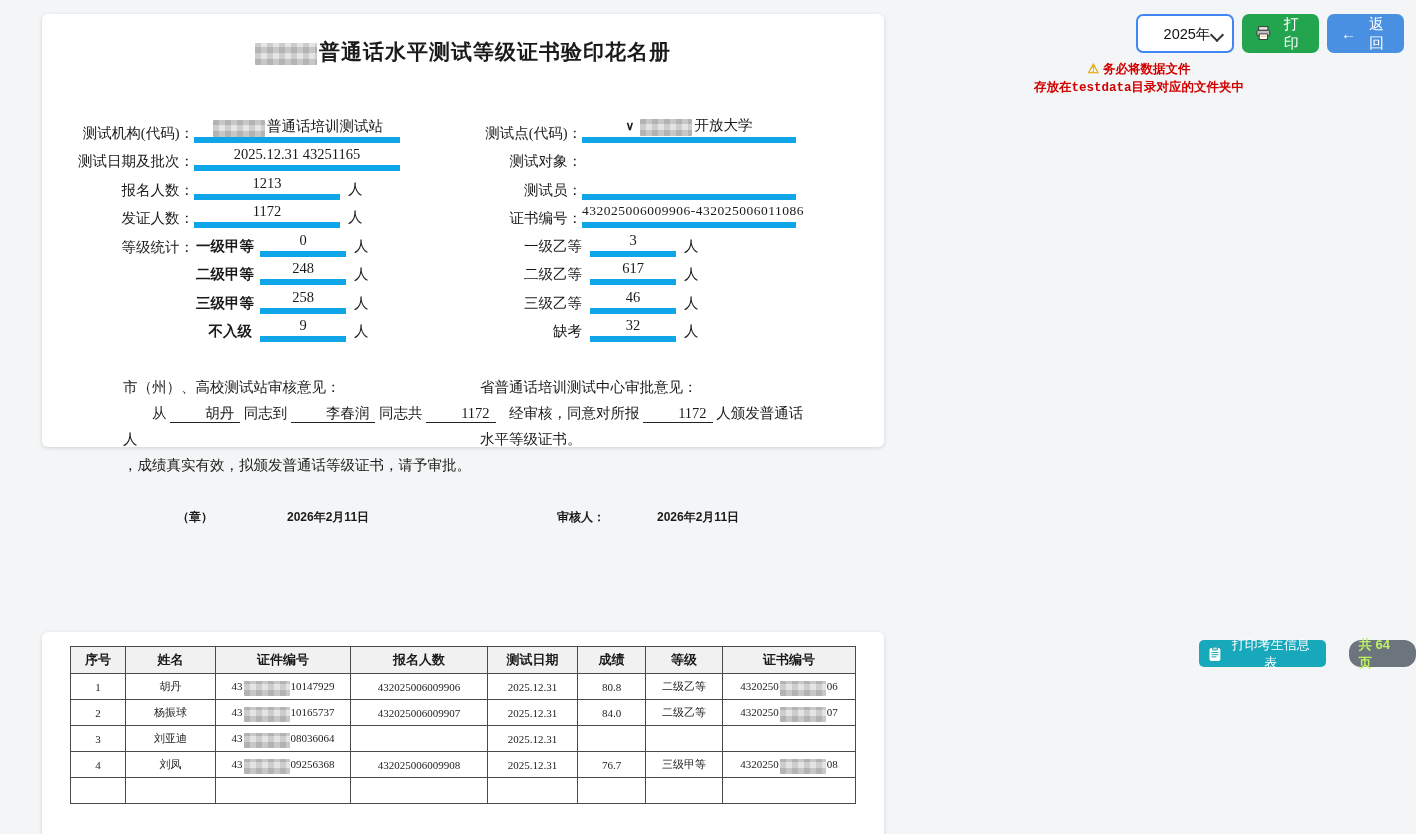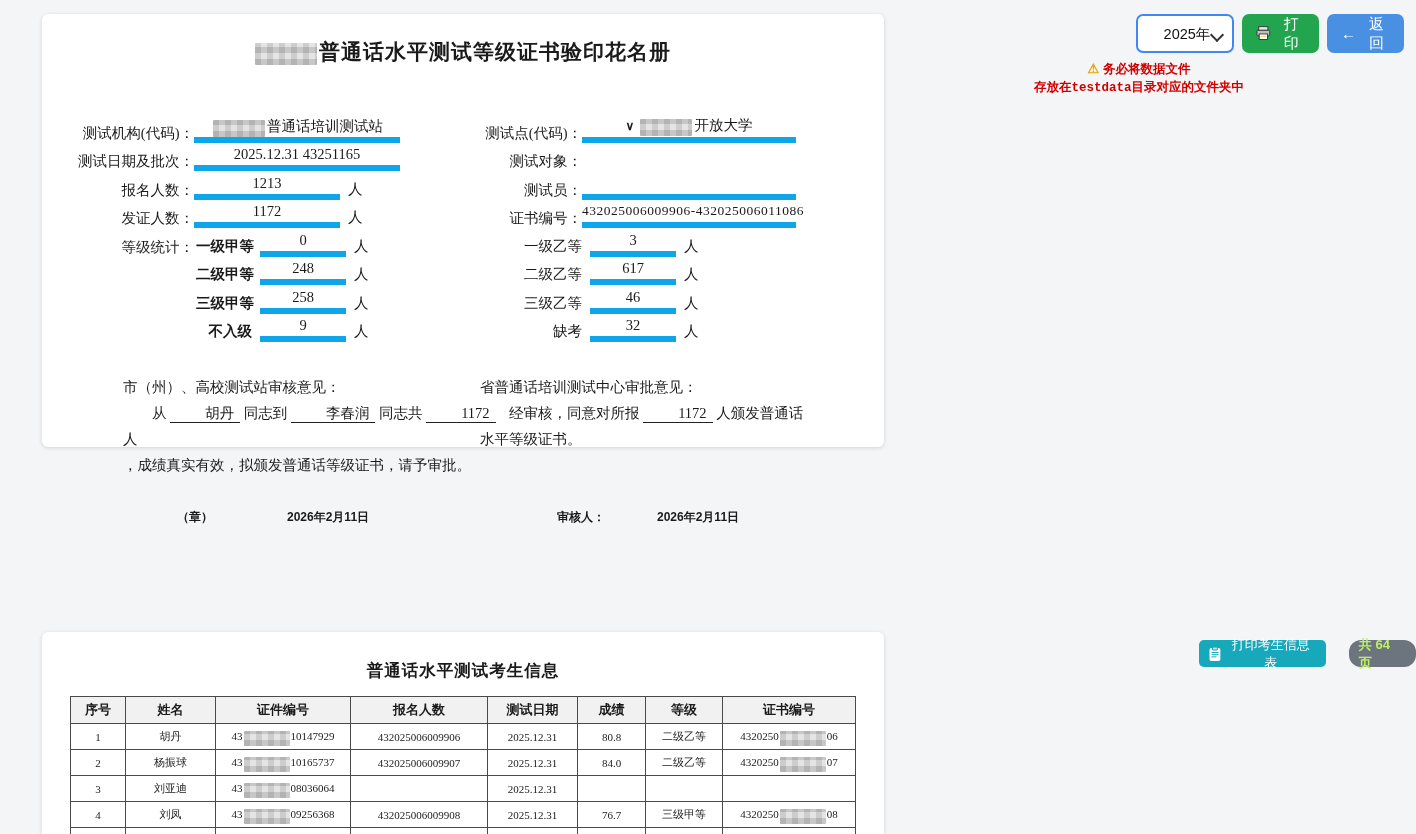--- a/index.html
+++ b/index.html
@@ -214,21 +214,20 @@
 
   <div class="stamp-row">
     <span style="left:135px">（章）</span>
     <span style="left:245px">2026年2月11日</span>
     <span style="left:515px">审核人：</span>
     <span style="left:615px">2026年2月11日</span>
   </div>
 </div>
 
 <div class="card" id="students-card">
-  <div class="students-title">普通话水平测试考生信息</div>
   <table class="students">
     <colgroup>
       <col class="c0">
         <col class="c1">
         <col class="c2">
         <col class="c3">
         <col class="c4">
         <col class="c5">
         <col class="c6">
         <col class="c7">

